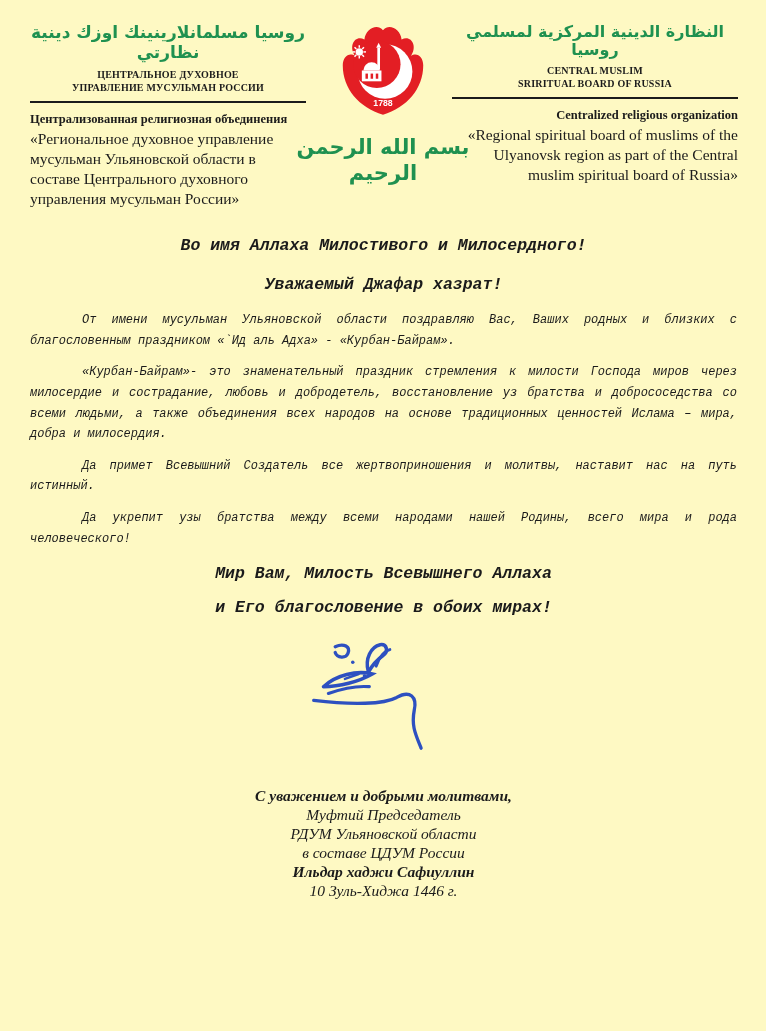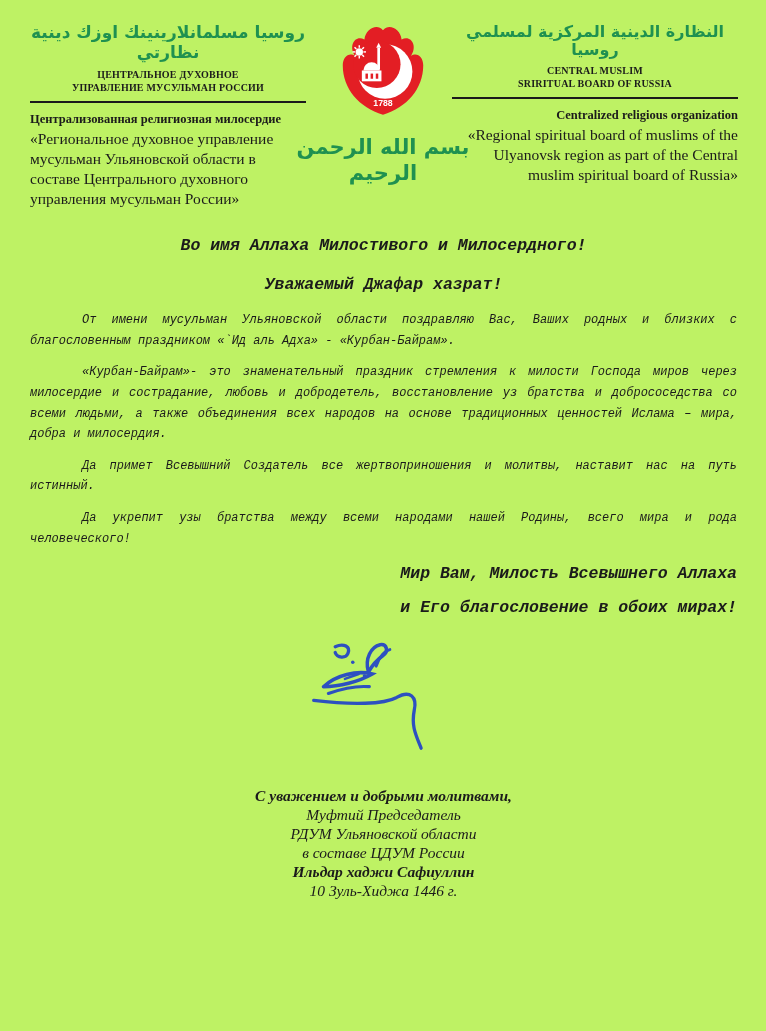--- a/index.html
+++ b/index.html
@@ -1,19 +1,19 @@
 <!DOCTYPE html>
 <html lang="ru"><head>
 <meta charset="utf-8">
 <style>
   * { margin:0; padding:0; box-sizing:border-box; }
   html,body { background:#888; }
   .page {
     position:relative; width:766px; height:1031px; margin:0 auto;
-    background:#bef264; color:#1b1b1b; overflow:hidden;
+    background:#fef9c3; color:#1b1b1b; overflow:hidden;
     font-family:"Liberation Serif", serif;
   }
   
   .hdr-col { position:absolute; top:20px; }
   .hdr-left  { left:30px;  width:276px; text-align:center; }
   .hdr-right { left:452px; width:286px; text-align:center; }
   .callig {
     font-family:"DejaVu Sans", sans-serif; color:#1f9150; font-weight:bold;
     direction:rtl; line-height:1.15;
   }
@@ -44,21 +44,21 @@
     font-size:25px; line-height:1.5; direction:rtl; color:#151515;
   }
   .script { font-family:Liberation Mono, monospace; font-style:italic; }
   .center-head {
     text-align:center; font-weight:bold; font-size:16.5px; margin-top:24px;
   }
   .para {
     font-size:12px; line-height:1.72; text-align:justify;
     text-indent:52px; margin-top:11px;
   }
-  .closing { text-align:right; font-weight:bold; font-size:16.5px; margin-top:15px; }
+  .closing { text-align:center; font-weight:bold; font-size:16.5px; margin-top:15px; }
   
   .sig-wrap { text-align:center; margin-top:16px; height:122px; }
   
   .footer {
     text-align:center; font-style:italic; font-size:15.5px; line-height:1.22;
     font-family:"Liberation Serif", serif;
     margin-top:32px;
   }
   .footer .bold { font-weight:bold; }
 </style>
@@ -69,21 +69,21 @@
 
   <div class="hdr-col hdr-left">
     <div class="callig callig-left">
       <span>روسيا مسلمانلارينينك اوزك دينية نظارتي</span>
     </div>
     <div class="org-title">
       <div>ЦЕНТРАЛЬНОЕ ДУХОВНОЕ</div>
       <div>УПРАВЛЕНИЕ МУСУЛЬМАН РОССИИ</div>
     </div>
     <hr class="hdr-rule">
-    <div class="org-sub">Централизованная религиозная милосердие</div>
+    <div class="org-sub">Централизованная религиозная объединения</div>
     <div class="org-full">«Региональное духовное управление мусульман Ульяновской области в составе Центрального духовного управления мусульман России»</div>
   </div>
 
   <div class="hdr-center">
     <svg class="emblem" width="106" height="98" viewBox="0 0 100 95" aria-hidden="true">
       <path d="M50,90 C27,83 11,65 11,42 C11,34 17,29 23,33 C16,23 23,12 32,17
                C33,7 44,1 50,8 C56,1 67,7 68,17 C77,12 84,23 77,33
                C83,29 89,34 89,42 C89,65 73,83 50,90 Z" fill="#e31e24"></path>
       <circle cx="52" cy="48" r="26.5" fill="#ffffff"></circle>
       <circle cx="44" cy="41" r="23" fill="#e31e24"></circle>

